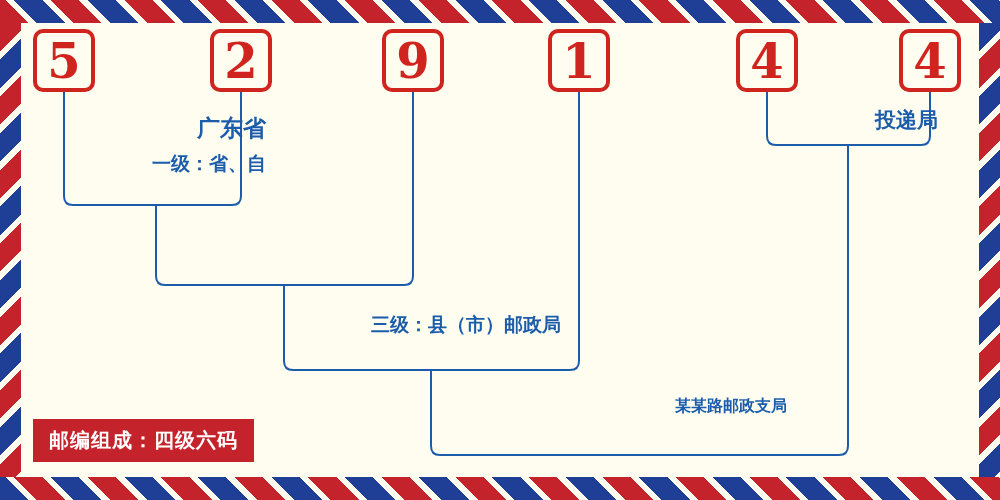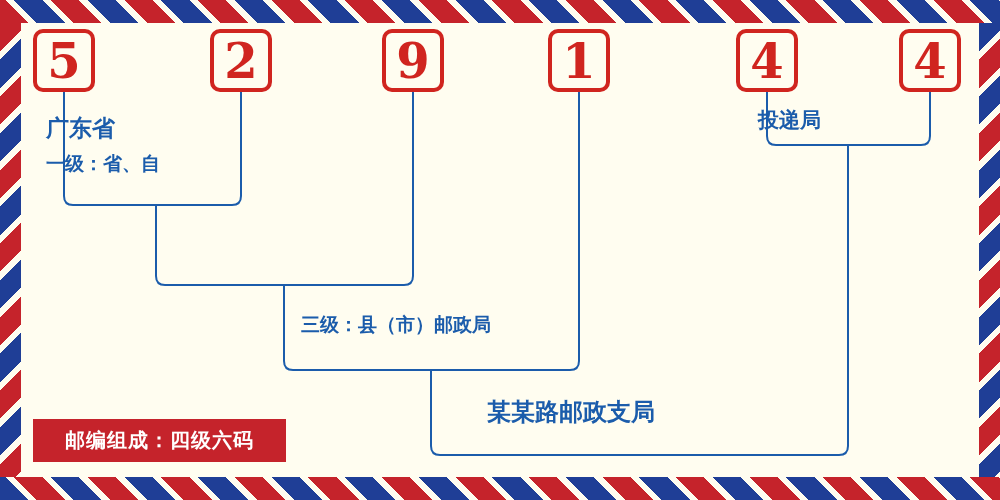--- a/index.html
+++ b/index.html
@@ -50,38 +50,38 @@
     background:var(--bg,#fffdf0);
   }
   .digit{
     font-family:"DejaVu Serif","Liberation Serif",serif;
     font-weight:bold;font-size:48px;line-height:1;
     color:var(--digit-red,#d0251f);
   }
 
   
   .label-group{
-    position:absolute;z-index:3;text-align:left;
+    position:absolute;z-index:3;text-align:right;
     color:var(--blue-line,#1b5cab);font-weight:bold;
   }
   .label-group .place{font-size:23px;margin-bottom:6px}
   .label-group .desc{font-size:19px;line-height:26px}
   .lg1{left:46px;top:113px;width:220px}
   .lg2{left:174px;top:229px;width:220px}
   .lg3{left:301px;top:311px;width:260px}
   .lg4{left:487px;top:396px;width:300px}
-  .lg4 .place{font-size:24px;margin-bottom:14px}
+  .lg4 .place{font-size:16px;margin-bottom:14px}
   .delivery{left:758px;top:106px;width:180px;font-size:21px}
 
   
   .badge{
     position:absolute;left:33px;top:419px;z-index:3;
     background:var(--red,#c5232b);color:var(--badge-text,#ffffff);
     font-size:20px;font-weight:bold;letter-spacing:1px;
-    padding:8px 32px;
+    padding:8px 16px;
   }
 </style>
 </head>
 <body>
 
 <div class="edge top"></div>
 <div class="edge bottom"></div>
 <div class="edge left"></div>
 <div class="edge right"></div>
 

